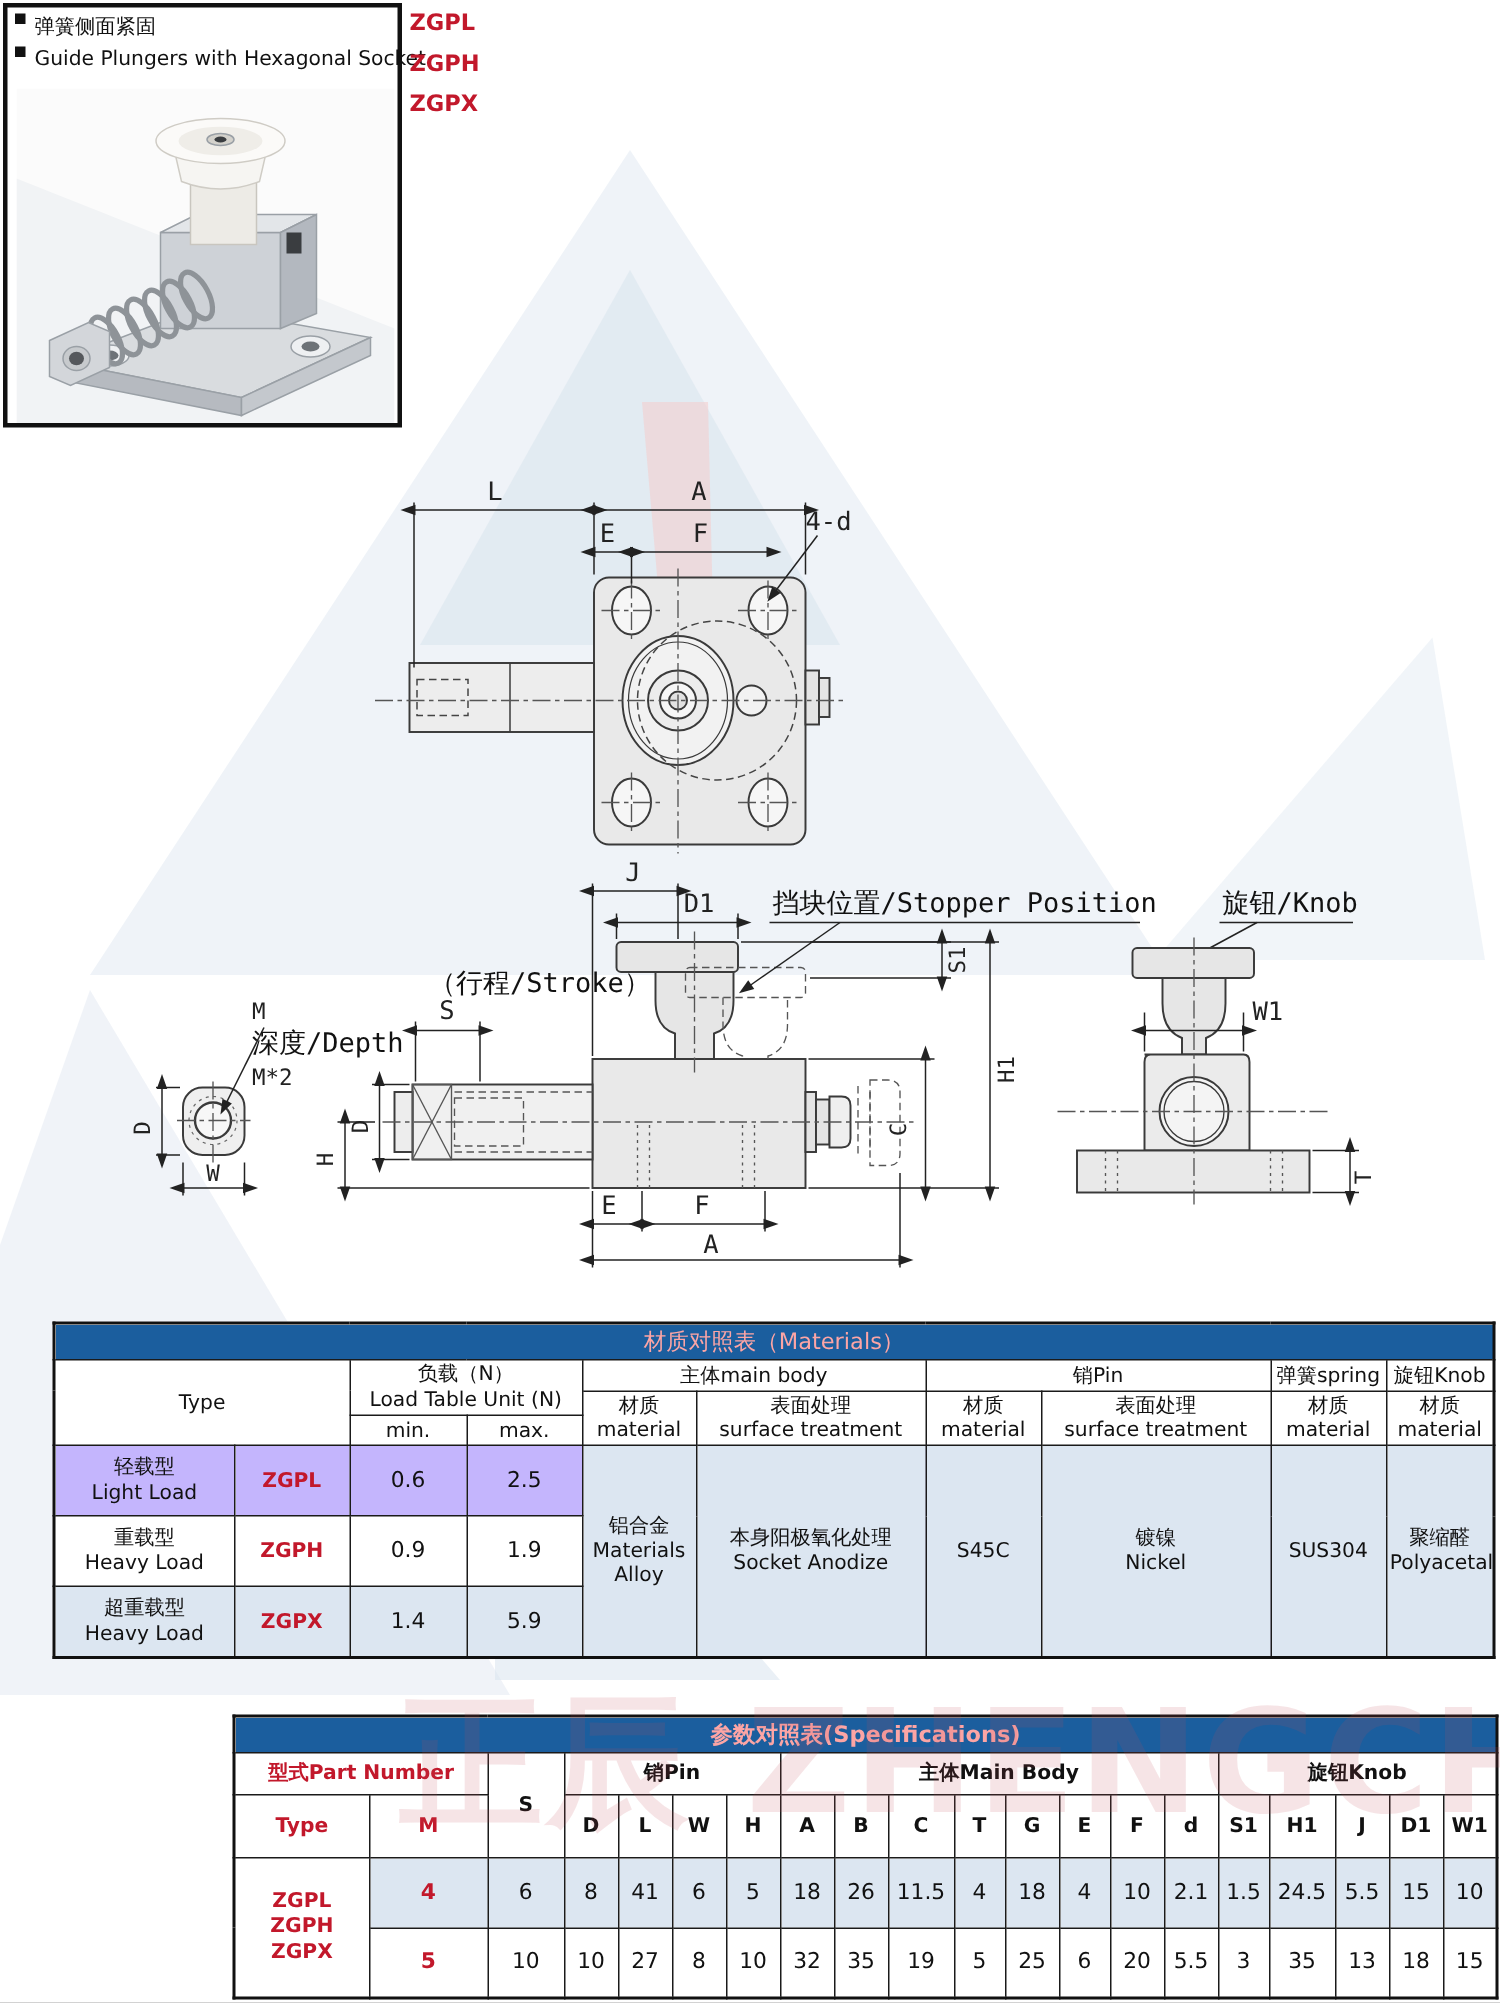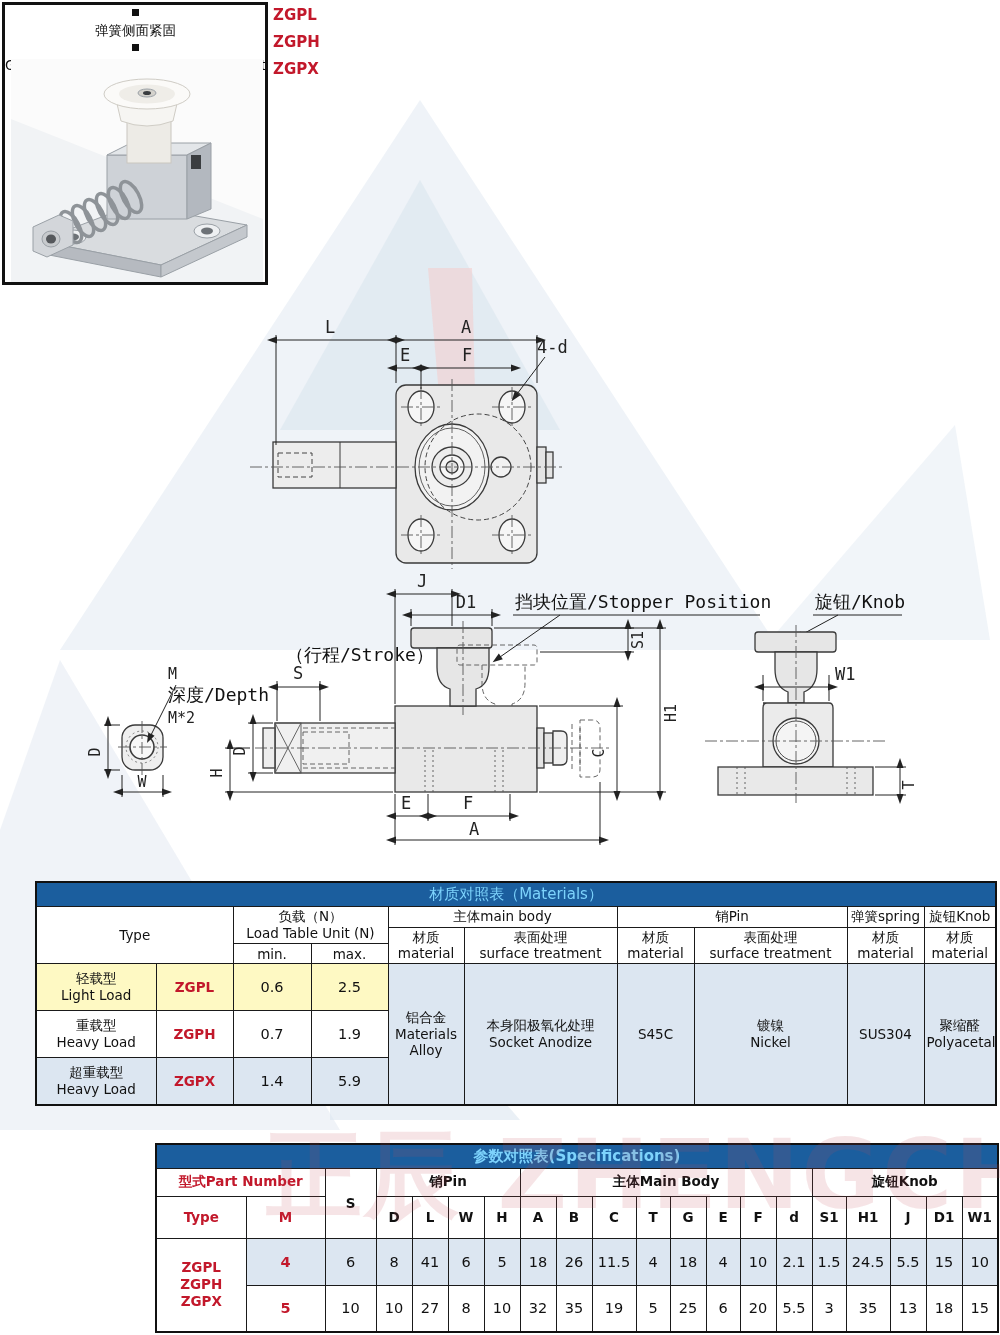--- a/index.html
+++ b/index.html
@@ -5,38 +5,38 @@
   * { margin:0; padding:0; box-sizing:border-box; }
   body { background:#888; font-family:"DejaVu Sans","Liberation Sans",sans-serif; }
   .page { position:relative; width:1000px; height:1335px; background:#ffffff; margin:0 auto; overflow:hidden; }
 
   
   .bg-shapes { position:absolute; inset:0; z-index:0; }
 
   
   .title-box { position:absolute; left:2px; top:2px; width:266px; height:283px;
     border:3px solid #111; background:#fff; z-index:2; }
-  .title-line { display:flex; align-items:center; gap:6px; padding:4px 4px 0 5px;
-    font-size:13.5px; color:#111; white-space:nowrap;flex-direction:column; }
+  .title-line { display:flex; gap:6px; padding:4px 4px 0 5px;
+    font-size:13.5px; color:#111; white-space:nowrap; }
   .bullet { display:inline-block; width:7px; height:7px; background:#111; flex:0 0 auto; }
   .photo-wrap { position:absolute; left:6px; top:54px; width:252px; height:223px; }
   .pn-list { position:absolute; left:273px; top:6px; z-index:2; }
   .pn { font-size:15px; font-weight:bold; margin-bottom:9px; }
 
   
   .drawing { position:absolute; left:0; top:295px; z-index:1; }
   .dwg-dim { font-family:"DejaVu Sans Mono","Liberation Mono",monospace; font-size:17px; fill:#222; }
   .dwg-dim-sm { font-family:"DejaVu Sans Mono","Liberation Mono",monospace; font-size:15px; fill:#222; }
   .dwg-cjk { font-family:"DejaVu Sans Mono","Liberation Mono",monospace; font-size:18px; fill:#111; }
 
   
   table { border-collapse:collapse; table-layout:fixed; background:#fff; }
   th, td { border:1px solid #1a1a1a; text-align:center; vertical-align:middle;
     font-size:13.5px; color:#111; padding:1px 2px; overflow:hidden; }
-  .ttl { color:#7dd3fc; font-weight:bold; font-size:15px; height:24px; border:1px solid #1a1a1a; }
+  .ttl { color:#fca5a5; font-weight:bold; font-size:15px; height:24px; border:1px solid #1a1a1a; }
   .cn-en div { line-height:1.25; }
   .num { font-size:14.5px; }
   .redtxt { font-weight:bold; }
 
   .mat-table { position:absolute; left:35px; top:881px; width:960px; z-index:2; border:2px solid #111; }
   .mat-table thead th { font-weight:normal; }
   .mat-table tbody td { height:47px; }
 
   .spec-table { position:absolute; left:155px; top:1143px; width:840px; z-index:2; border:2px solid #111; }
   .spec-table thead th { font-weight:bold; }
@@ -390,21 +390,21 @@
           <div>材质</div>
             <div>material</div>
         </th>
       </tr>
       <tr>
         <th>min.</th>
         <th>max.</th>
       </tr>
     </thead>
     <tbody>
-      <tr style="background:#fef9c3">
+      <tr style="background:#c4b5fd">
         <td class="cn-en">
           <div>轻载型</div>
             <div>Light Load</div>
         </td>
         <td class="redtxt" style="color:#C2182B">ZGPL</td>
         <td class="num">0.6</td>
         <td class="num">2.5</td>
         <td rowspan="3" class="cn-en" style="background:#DCE6F1">
           <div>铝合金</div>
             <div>Materials Alloy</div>
@@ -423,21 +423,21 @@
           <div>聚缩醛</div>
             <div>Polyacetal</div>
         </td>
       </tr>
       <tr>
         <td class="cn-en">
           <div>重载型</div>
             <div>Heavy Load</div>
         </td>
         <td class="redtxt" style="color:#C2182B">ZGPH</td>
-        <td class="num">0.7</td>
+        <td class="num">0.9</td>
         <td class="num">1.9</td>
       </tr>
       <tr style="background:#DCE6F1">
         <td class="cn-en">
           <div>超重载型</div>
             <div>Heavy Load</div>
         </td>
         <td class="redtxt" style="color:#C2182B">ZGPX</td>
         <td class="num">1.4</td>
         <td class="num">5.9</td>

